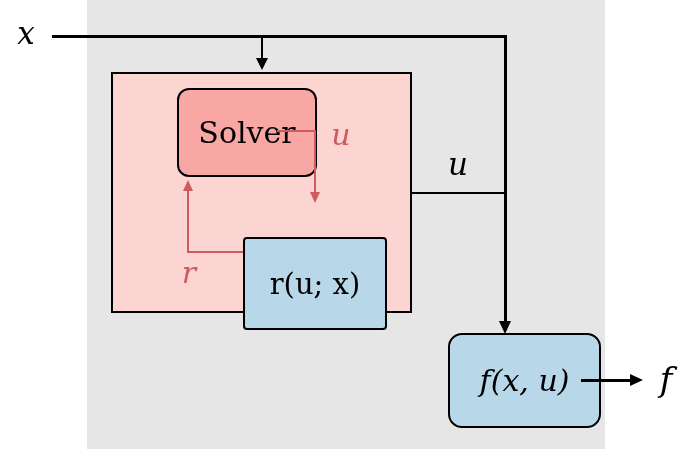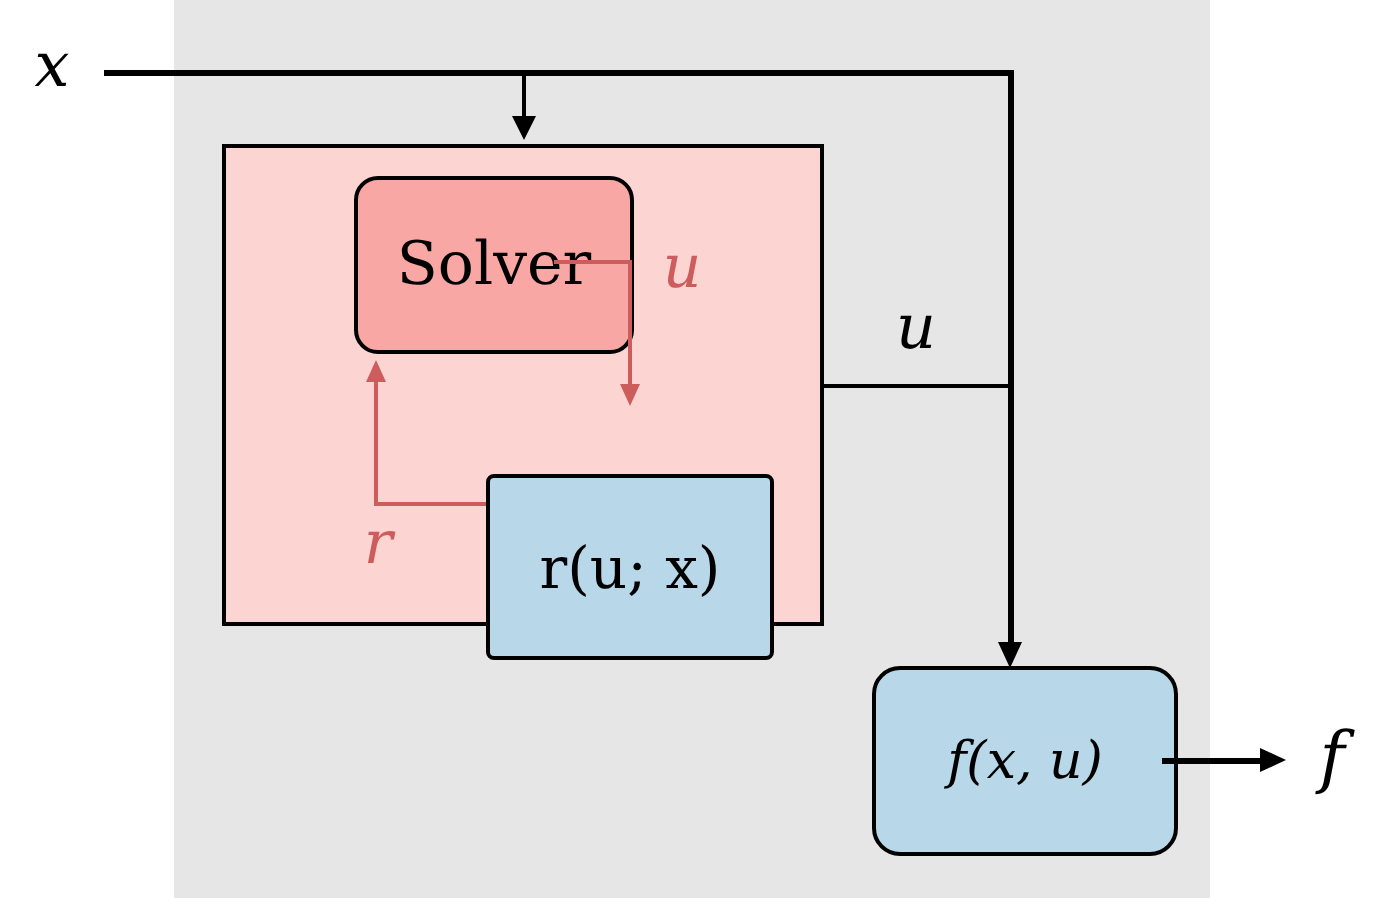--- a/index.html
+++ b/index.html
@@ -46,24 +46,24 @@
     font-size:30px;
     margin-left:40px;
   }
   .block-residual{
     left:243px;top:205px;width:144px;height:93px;
     background:var(--block-blue);
     border-radius:4px;
     font-size:29px;margin-top:32px;
   }
   .block-function{
-    left:436px;top:333px;width:153px;height:95px;
+    left:448px;top:333px;width:153px;height:95px;
     background:var(--block-blue);
     border-radius:14px;
-    font-size:26px;font-style:italic;
+    font-size:30px;font-style:italic;
   }
   .wire{position:absolute;background:var(--wire-black);}
   .wire.red{background:var(--accent-red);}
   .arrowhead{position:absolute;width:0;height:0;}
   .ah-down-black{
     border-left:6px solid transparent;border-right:6px solid transparent;
     border-top:12px solid var(--wire-black);
   }
   .ah-down-big-black{
     border-left:6px solid transparent;border-right:6px solid transparent;

